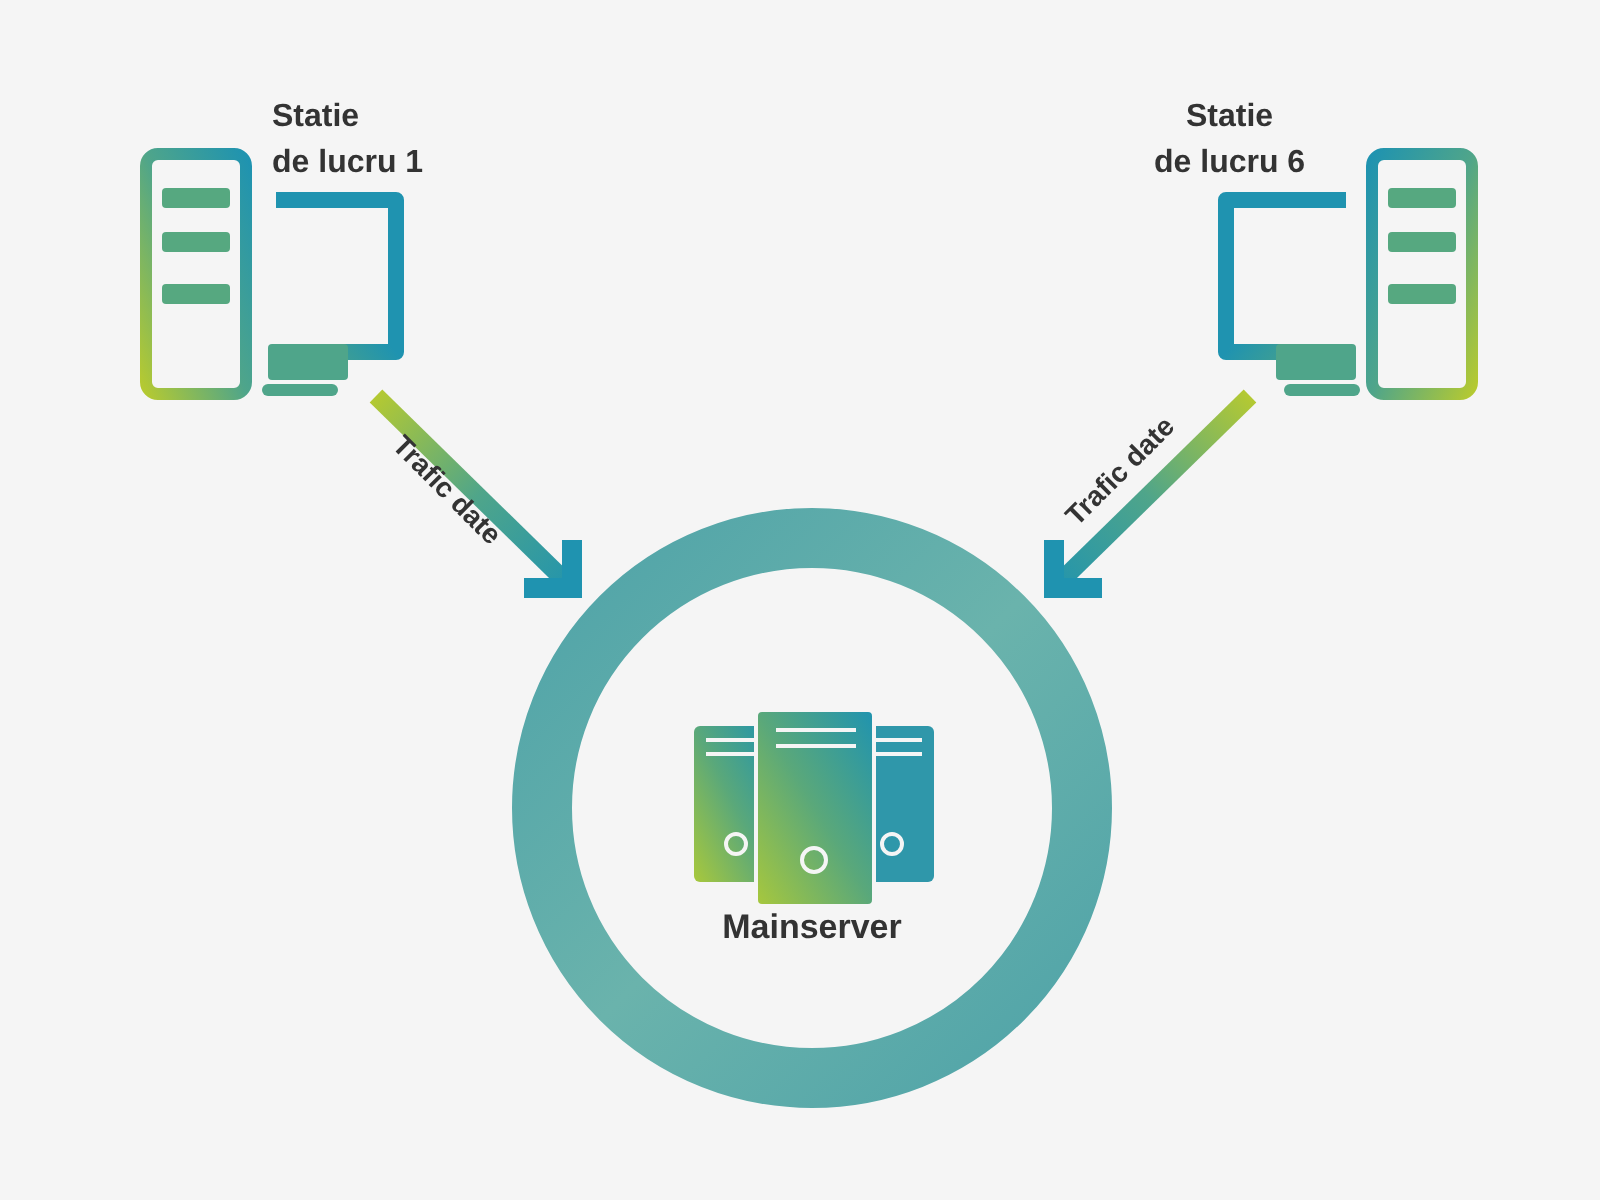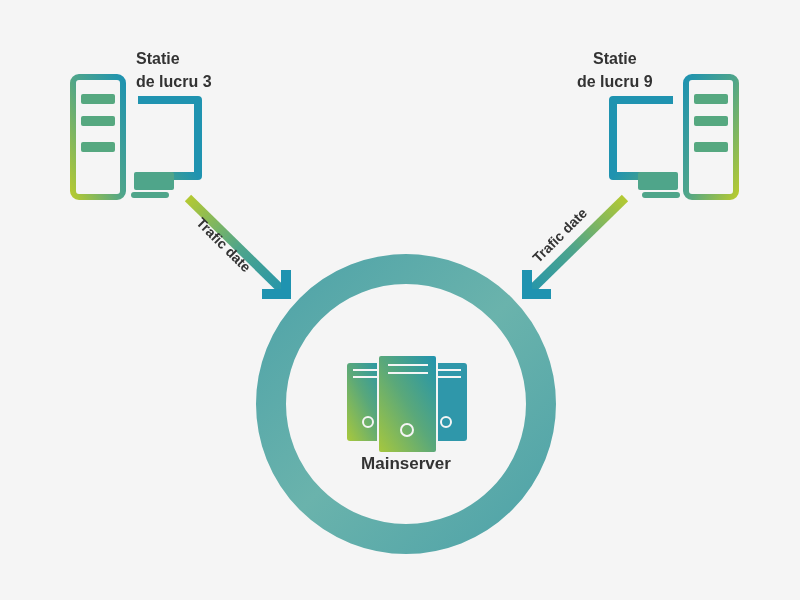--- a/index.html
+++ b/index.html
@@ -107,23 +107,23 @@
     <line x1="388" y1="365" x2="428" y2="365" stroke="#f5f5f5" stroke-width="2"></line>
     <line x1="388" y1="373" x2="428" y2="373" stroke="#f5f5f5" stroke-width="2"></line>
     <circle cx="368" cy="422" r="5" fill="none" stroke="#f5f5f5" stroke-width="2"></circle>
     <circle cx="407" cy="430" r="6" fill="none" stroke="#f5f5f5" stroke-width="2"></circle>
     <circle cx="446" cy="422" r="5" fill="none" stroke="#f5f5f5" stroke-width="2"></circle>
   </g>
 </svg>
 
 <div id="ws1-label" class="label">
   <div>Statie</div>
-  <div>de lucru 3</div>
+  <div>de lucru 1</div>
 </div>
 <div id="ws2-label" class="label">
   <div style="text-align:center">Statie</div>
-  <div>de lucru 9</div>
+  <div>de lucru 6</div>
 </div>
 
 <div id="arrow1-label" class="arrow-text">Trafic date</div>
 <div id="arrow2-label" class="arrow-text">Trafic date</div>
 
 <div id="server-label">Mainserver</div>
 
 </body></html>

